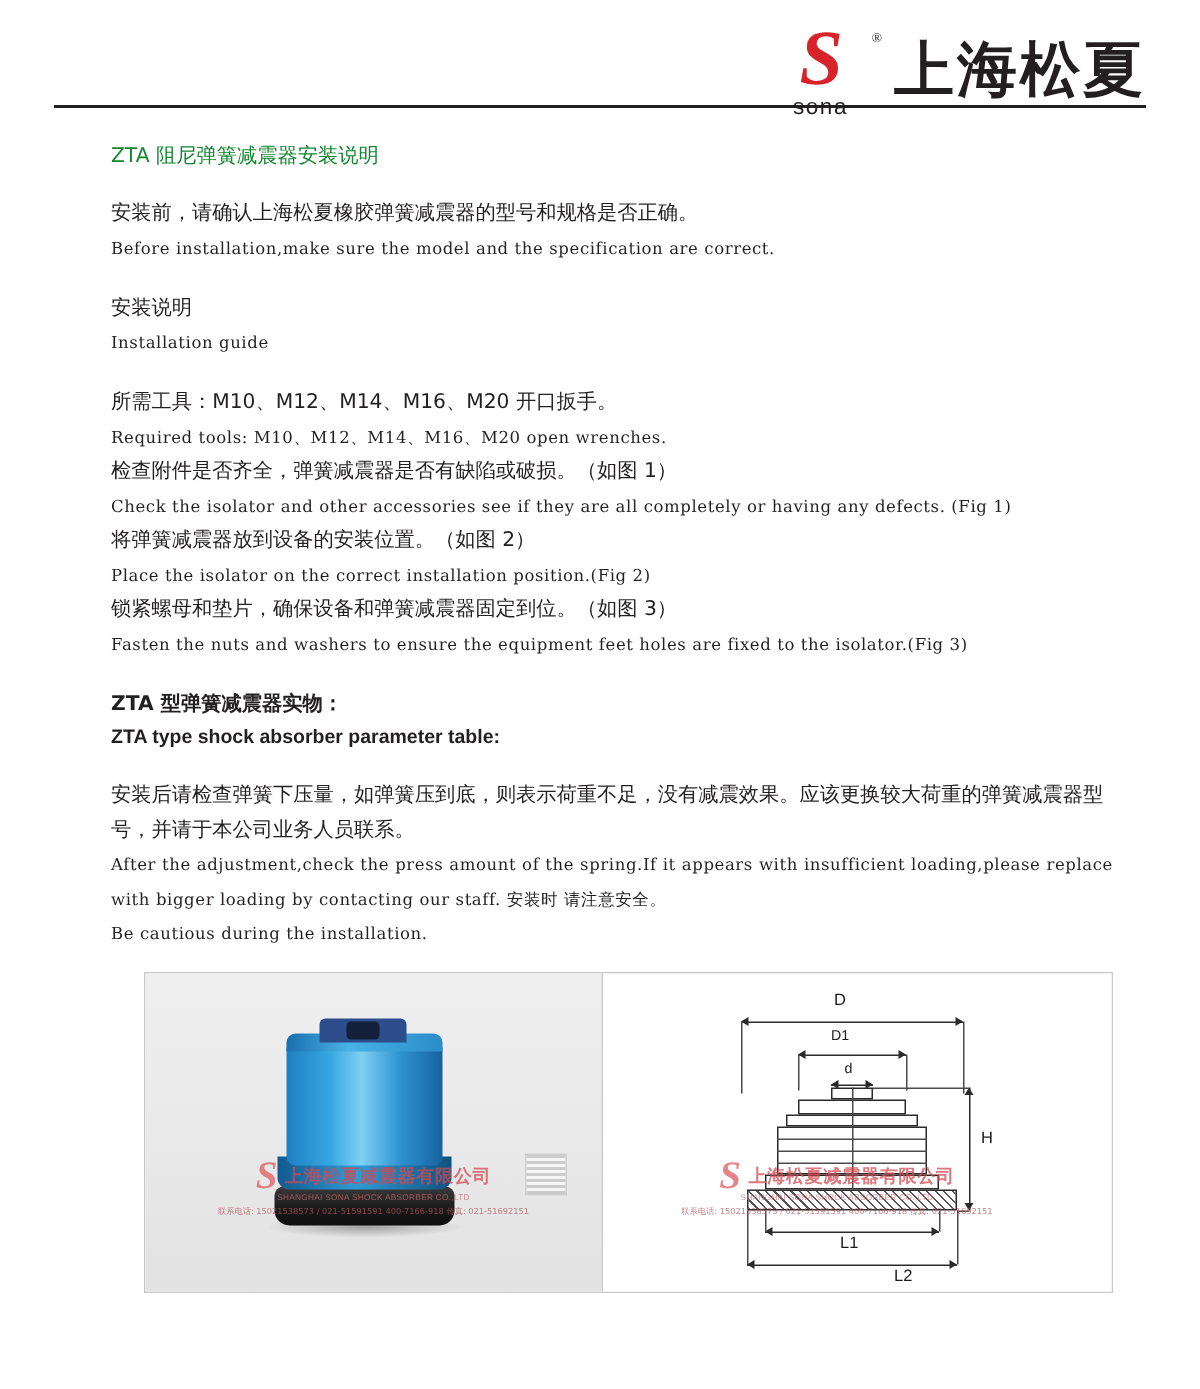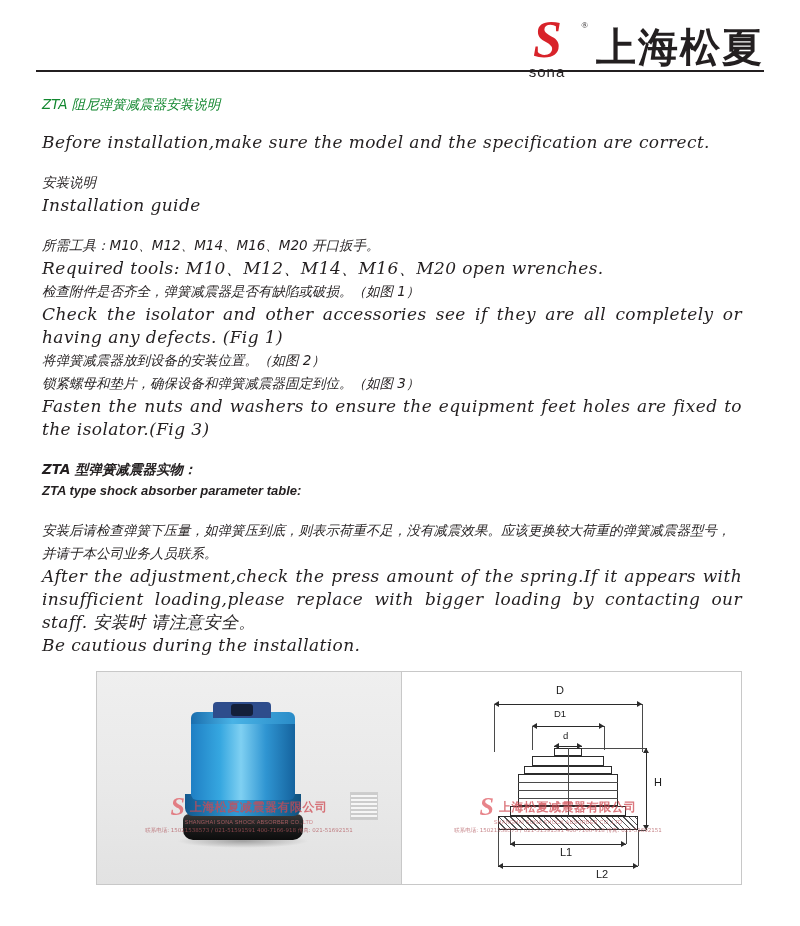--- a/index.html
+++ b/index.html
@@ -77,23 +77,22 @@
     letter-spacing: 2px;
     line-height: 46px;
   }
   .rule {
     margin: 8px 36px 0 36px;
     border-top: 2px solid #231f20;
   }
 
   
   .content {
-    padding: 22px 58px 0 42px;
-    box-sizing: border-box;
-    font-style: italic;
+    padding: 22px 58px 0 74px;
+    box-sizing: border-box;
   }
   .title-cn, .title-en {
     color: #12872f;
     font-size: 13.5px;
     line-height: 20px;
     font-family: "DejaVu Sans", sans-serif;
   }
   .title-en {
     font-family: "DejaVu Serif", serif;
     letter-spacing: 0.6px;
@@ -102,21 +101,21 @@
     margin-top: 17px;
   }
   .cn {
     font-family: "DejaVu Sans", sans-serif;
     font-size: 13.5px;
     line-height: 23px;
     color: #231f20;
   }
   .en {
     font-family: "DejaVu Serif", serif;
-    font-size: 17px;
+    font-size: 11px;
     line-height: 23px;
     color: #231f20;
     letter-spacing: 0.4px;
   }
   .en.justify {
     text-align: justify;
   }
   .sub-head-cn {
     font-family: "DejaVu Sans", sans-serif;
     font-size: 13.5px;
@@ -335,34 +334,36 @@
   </div>
   <div class="rule"></div>
 
   <div class="content">
 
     <div>
       <div class="title-cn">ZTA 阻尼弹簧减震器安装说明</div>
     </div>
 
     <div class="para">
+      <div class="cn">安装前，请确认上海松夏橡胶弹簧减震器的型号和规格是否正确。</div>
       <div class="en">Before installation,make sure the model and the specification are correct.</div>
     </div>
 
     <div class="para">
       <div class="cn">安装说明</div>
       <div class="en">Installation guide</div>
     </div>
 
     <div class="para">
       <div class="cn">所需工具：M10、M12、M14、M16、M20 开口扳手。</div>
       <div class="en">Required tools: M10、M12、M14、M16、M20 open wrenches.</div>
       <div class="cn">检查附件是否齐全，弹簧减震器是否有缺陷或破损。（如图 1）</div>
       <div class="en justify">Check the isolator and other accessories see if they are all completely or having any defects. (Fig 1)</div>
       <div class="cn">将弹簧减震器放到设备的安装位置。（如图 2）</div>
+      <div class="en">Place the isolator on the correct installation position.(Fig 2)</div>
       <div class="cn">锁紧螺母和垫片，确保设备和弹簧减震器固定到位。（如图 3）</div>
       <div class="en justify">Fasten the nuts and washers to ensure the equipment feet holes are fixed to the isolator.(Fig 3)</div>
     </div>
 
     <div class="para">
       <div class="sub-head-cn">ZTA 型弹簧减震器实物：</div>
       <div class="sub-head-en">ZTA type shock absorber parameter table:</div>
     </div>
 
     <div class="para">

